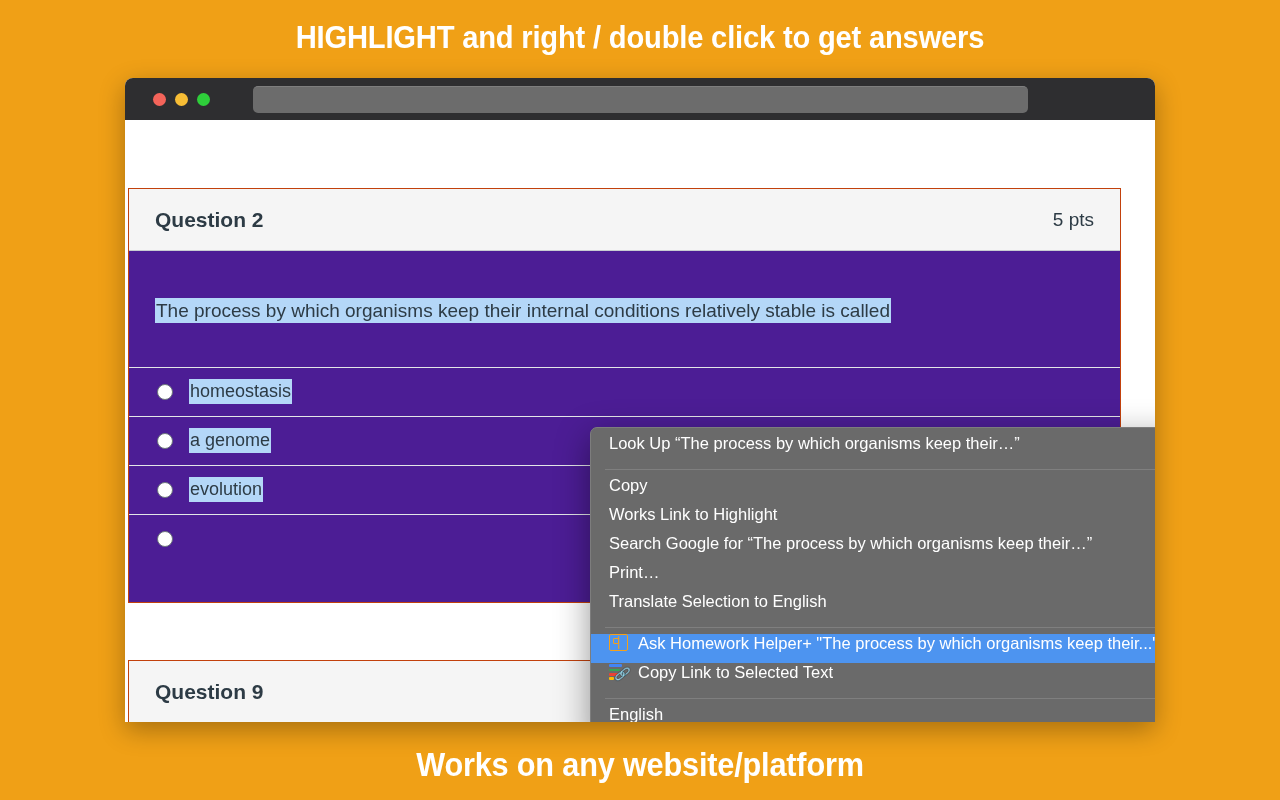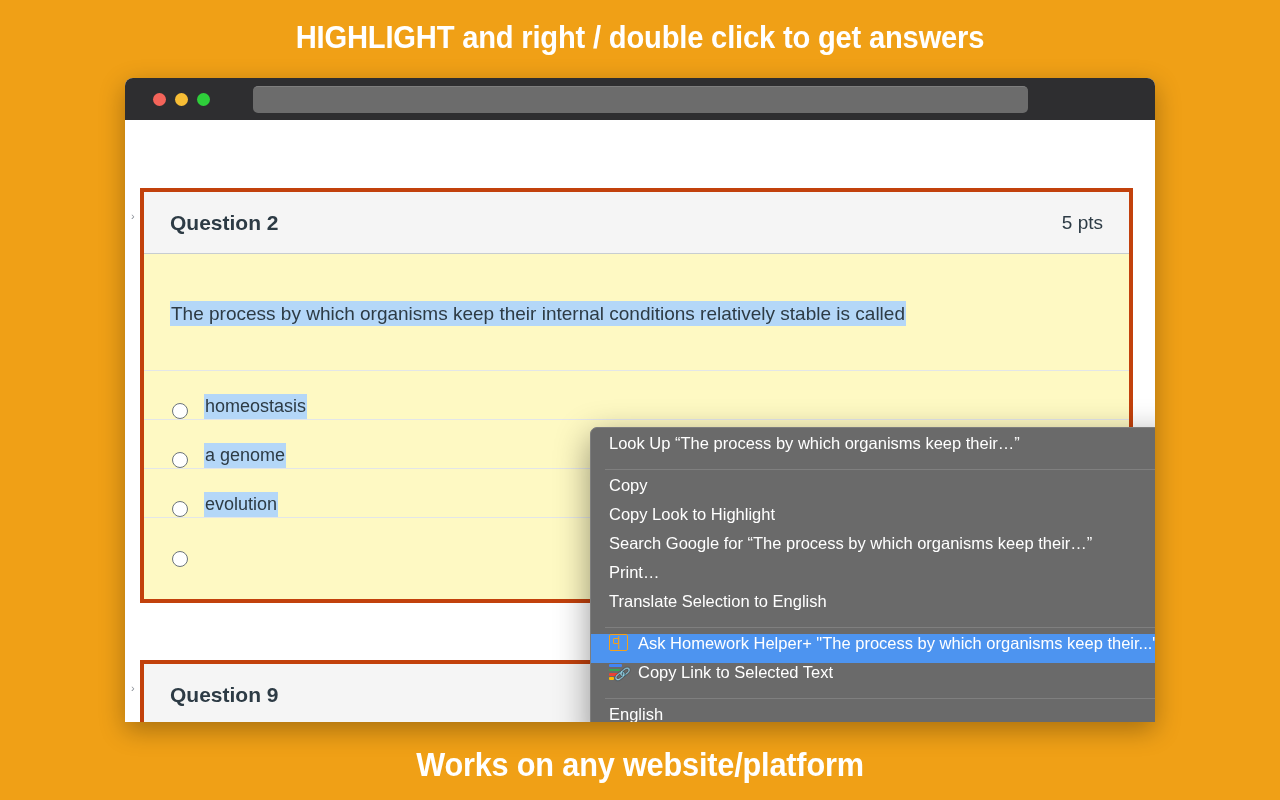--- a/index.html
+++ b/index.html
@@ -77,24 +77,24 @@
   
   .page {
     position: relative;
     height: 602px;
     background: #ffffff;
     padding: 0;
   }
 
   .question-card {
     position: absolute;
-    left: 15px;
+    left: 3px;
     width: 993px;
-    background: #fef9c3;
-    border: 4px solid #c2410c;
+    background: #4c1d95;
+    border: 1px solid #c2410c;
   }
   .q2-card { top: 68px; height: 415px; }
   .q3-card { top: 540px; height: 130px; }
 
   .q-header {
     height: 62px;
     background: #f5f5f5;
     border-bottom: 1px solid #c7cdd1;
     display: flex;
     align-items: center;
@@ -124,21 +124,21 @@
     padding: 2px 1px;
   }
 
   .answers {
     margin-top: 42px;
     border-top: 1px solid #e3e6e8;
   }
   .answer-row {
     height: 49px;
     display: flex;
-    align-items: flex-end;
+    align-items: center;
     border-bottom: 1px solid #e3e6e8;
     padding-left: 28px;
   }
   .answer-row:last-child { border-bottom: none; }
   .radio {
     width: 16px; height: 16px;
     border: 1.6px solid #6b747b;
     border-radius: 50%;
     flex: 0 0 auto;
     margin-right: 16px;
@@ -299,21 +299,21 @@
       <div class="menu-item">
         <span>Look Up “The process by which organisms keep their…”</span>
       </div>
 
       <div class="menu-sep"></div>
 
       <div class="menu-item">
         <span>Copy</span>
       </div>
       <div class="menu-item">
-        <span>Copy Look to Highlight</span>
+        <span>Works Link to Highlight</span>
       </div>
       <div class="menu-item">
         <span>Search Google for “The process by which organisms keep their…”</span>
       </div>
       <div class="menu-item">
         <span>Print…</span>
       </div>
       <div class="menu-item">
         <span>Translate Selection to English</span>
       </div>

